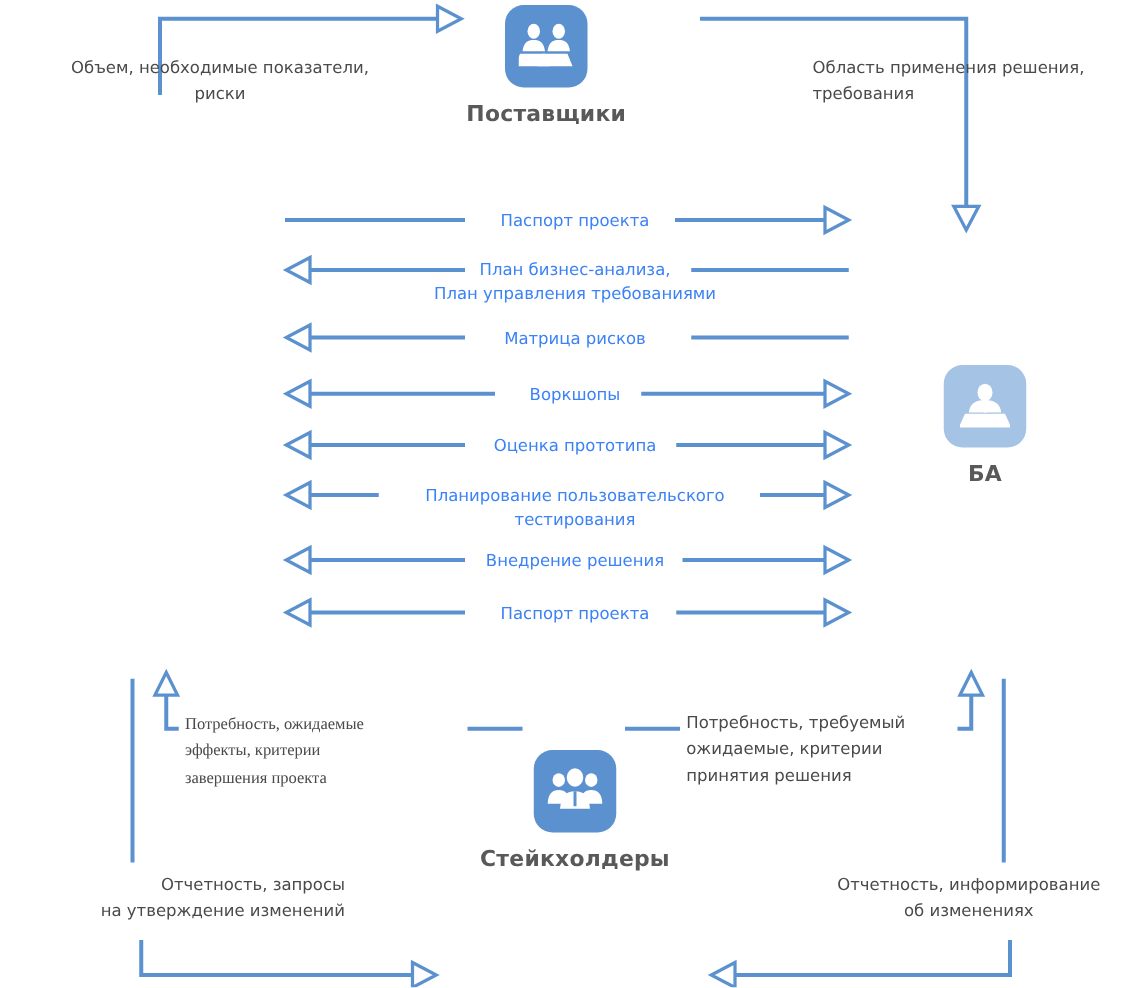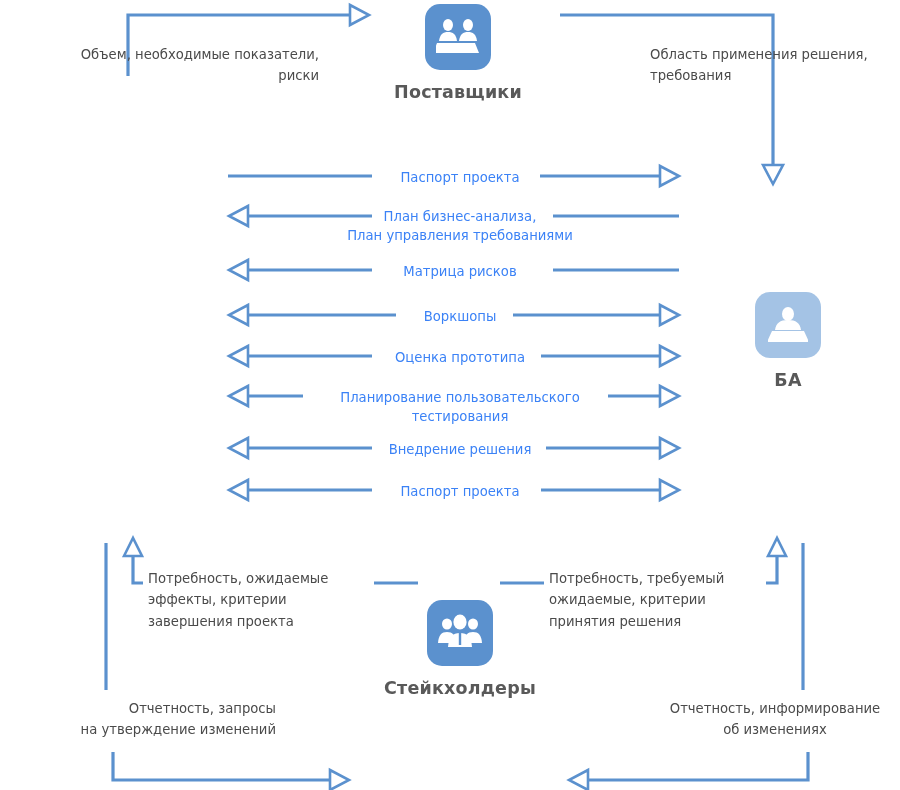--- a/index.html
+++ b/index.html
@@ -45,37 +45,37 @@
   .actor-icon svg { display: block; }
   .actor-label {
     margin-top: 12px;
     font-size: 17.5px;
     font-weight: bold;
     color: #595959;
     letter-spacing: .2px;
     white-space: nowrap;
   }
 
-  #actor-suppliers { left: 378px; top: 4px; align-items: center; }
+  #actor-suppliers { left: 357px; top: 4px; align-items: center; }
   #actor-pm        { left: 54px;  top: 292px; }
   #actor-ba        { left: 708px; top: 292px; }
   #actor-stake     { left: 380px; top: 600px; }
 
   
   .note {
     position: absolute;
     font-size: 13.2px;
     color: #4a4a4a;
     line-height: 1.62;
     white-space: pre-line;
   }
 
-  #note-volume     { left: 16px;   top: 44px;  width: 262px; text-align: right; padding-left: 41px; }
+  #note-volume     { left: 4px;   top: 44px;  width: 262px; text-align: center; padding-left: 41px; }
   #note-scope      { left: 650px; top: 44px;  width: 250px; text-align: left; }
-  #note-need-left  { left: 148px; top: 568px; width: 215px; }
+  #note-need-left  { left: 148px; top: 568px; width: 215px; font-family: Liberation Serif, serif; }
   #note-need-right { left: 549px; top: 568px; width: 215px; }
   #note-report-l   { left: 26px;  top: 698px; width: 250px; text-align: right; }
   #note-report-r   { left: 650px; top: 698px; width: 250px; text-align: center; }
 
   
   .flow-label {
     position: absolute;
     font-size: 13.2px;
     color: #3b82f6;
     line-height: 1.45;

